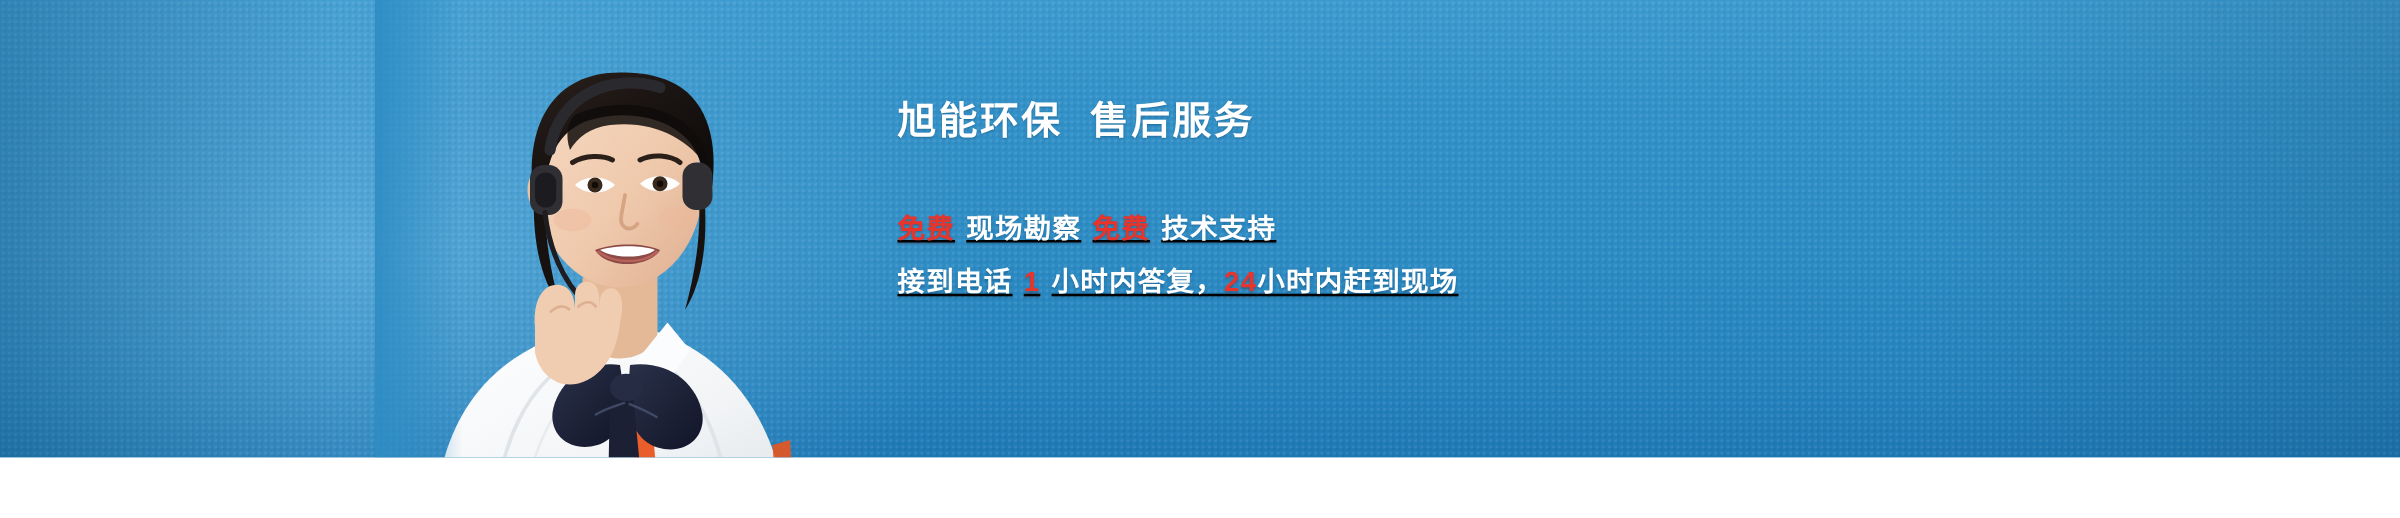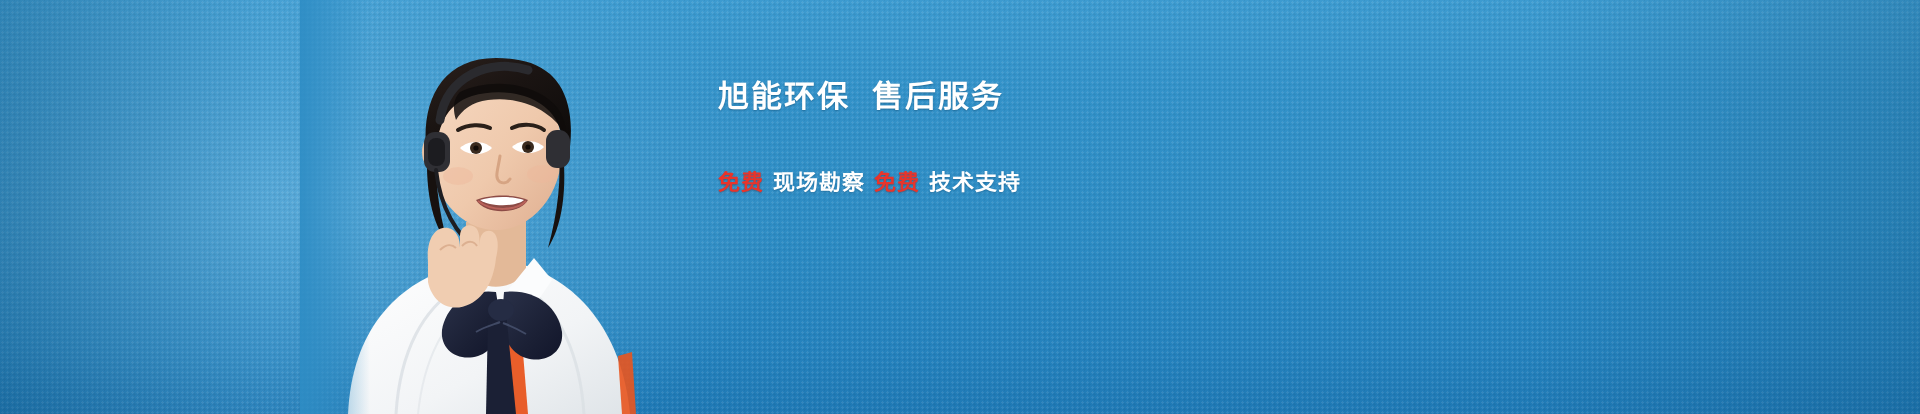--- a/index.html
+++ b/index.html
@@ -5,21 +5,21 @@
 <style>
   html, body {
     margin: 0;
     padding: 0;
     background: #ffffff;
   }
 
   .banner {
     position: relative;
     width: 1920px;
-    height: 414px;
+    height: 366px;
     overflow: hidden;
     font-family: "Liberation Sans", "DejaVu Sans", sans-serif;
     
     background-color: #2f8ec4;
     background-image:
       radial-gradient(ellipse 700px 420px at 300px 200px, rgba(120,190,230,0.55) 0%, rgba(120,190,230,0.0) 70%),
       linear-gradient(to bottom, #3d9bd0 0%, #3392c9 22%, #2d8cc4 55%, #2582bd 85%, #1f79b5 100%);
   }
 
   
@@ -77,20 +77,21 @@
     color: #ffffff;
     letter-spacing: 2px;
     line-height: 1.2;
     text-shadow: 0 1px 2px rgba(0,40,70,0.35);
     white-space: nowrap;
   }
   .headline .gap { display: inline-block; width: 22px; }
 
   .lines {
     margin-top: 46px;
+    text-decoration: underline;
   }
   .line {
     font-size: 22px;
     font-weight: bold;
     color: #ffffff;
     letter-spacing: 1px;
     line-height: 43px;
     white-space: nowrap;
     text-shadow: 0 1px 2px rgba(0,40,70,0.30);
   }
@@ -262,17 +263,20 @@
       <span>旭能环保</span><span class="gap"></span><span>售后服务</span>
     </h1>
 
     <div class="lines">
 
       <div class="line">
         <span class="hl">免费</span><span class="sp"></span><span>现场勘察</span><span class="sp"></span><span class="hl">免费</span><span class="sp"></span><span>技术支持</span>
       </div>
 
 
+      <div class="line">
+        <span>接到电话</span><span class="sp"></span><span class="hl">1</span><span class="sp"></span><span>小时内答复，</span><span class="hl">24</span><span>小时内赶到现场</span>
+      </div>
 
     </div>
   </div>
 
 </div>
 
 </body></html>

